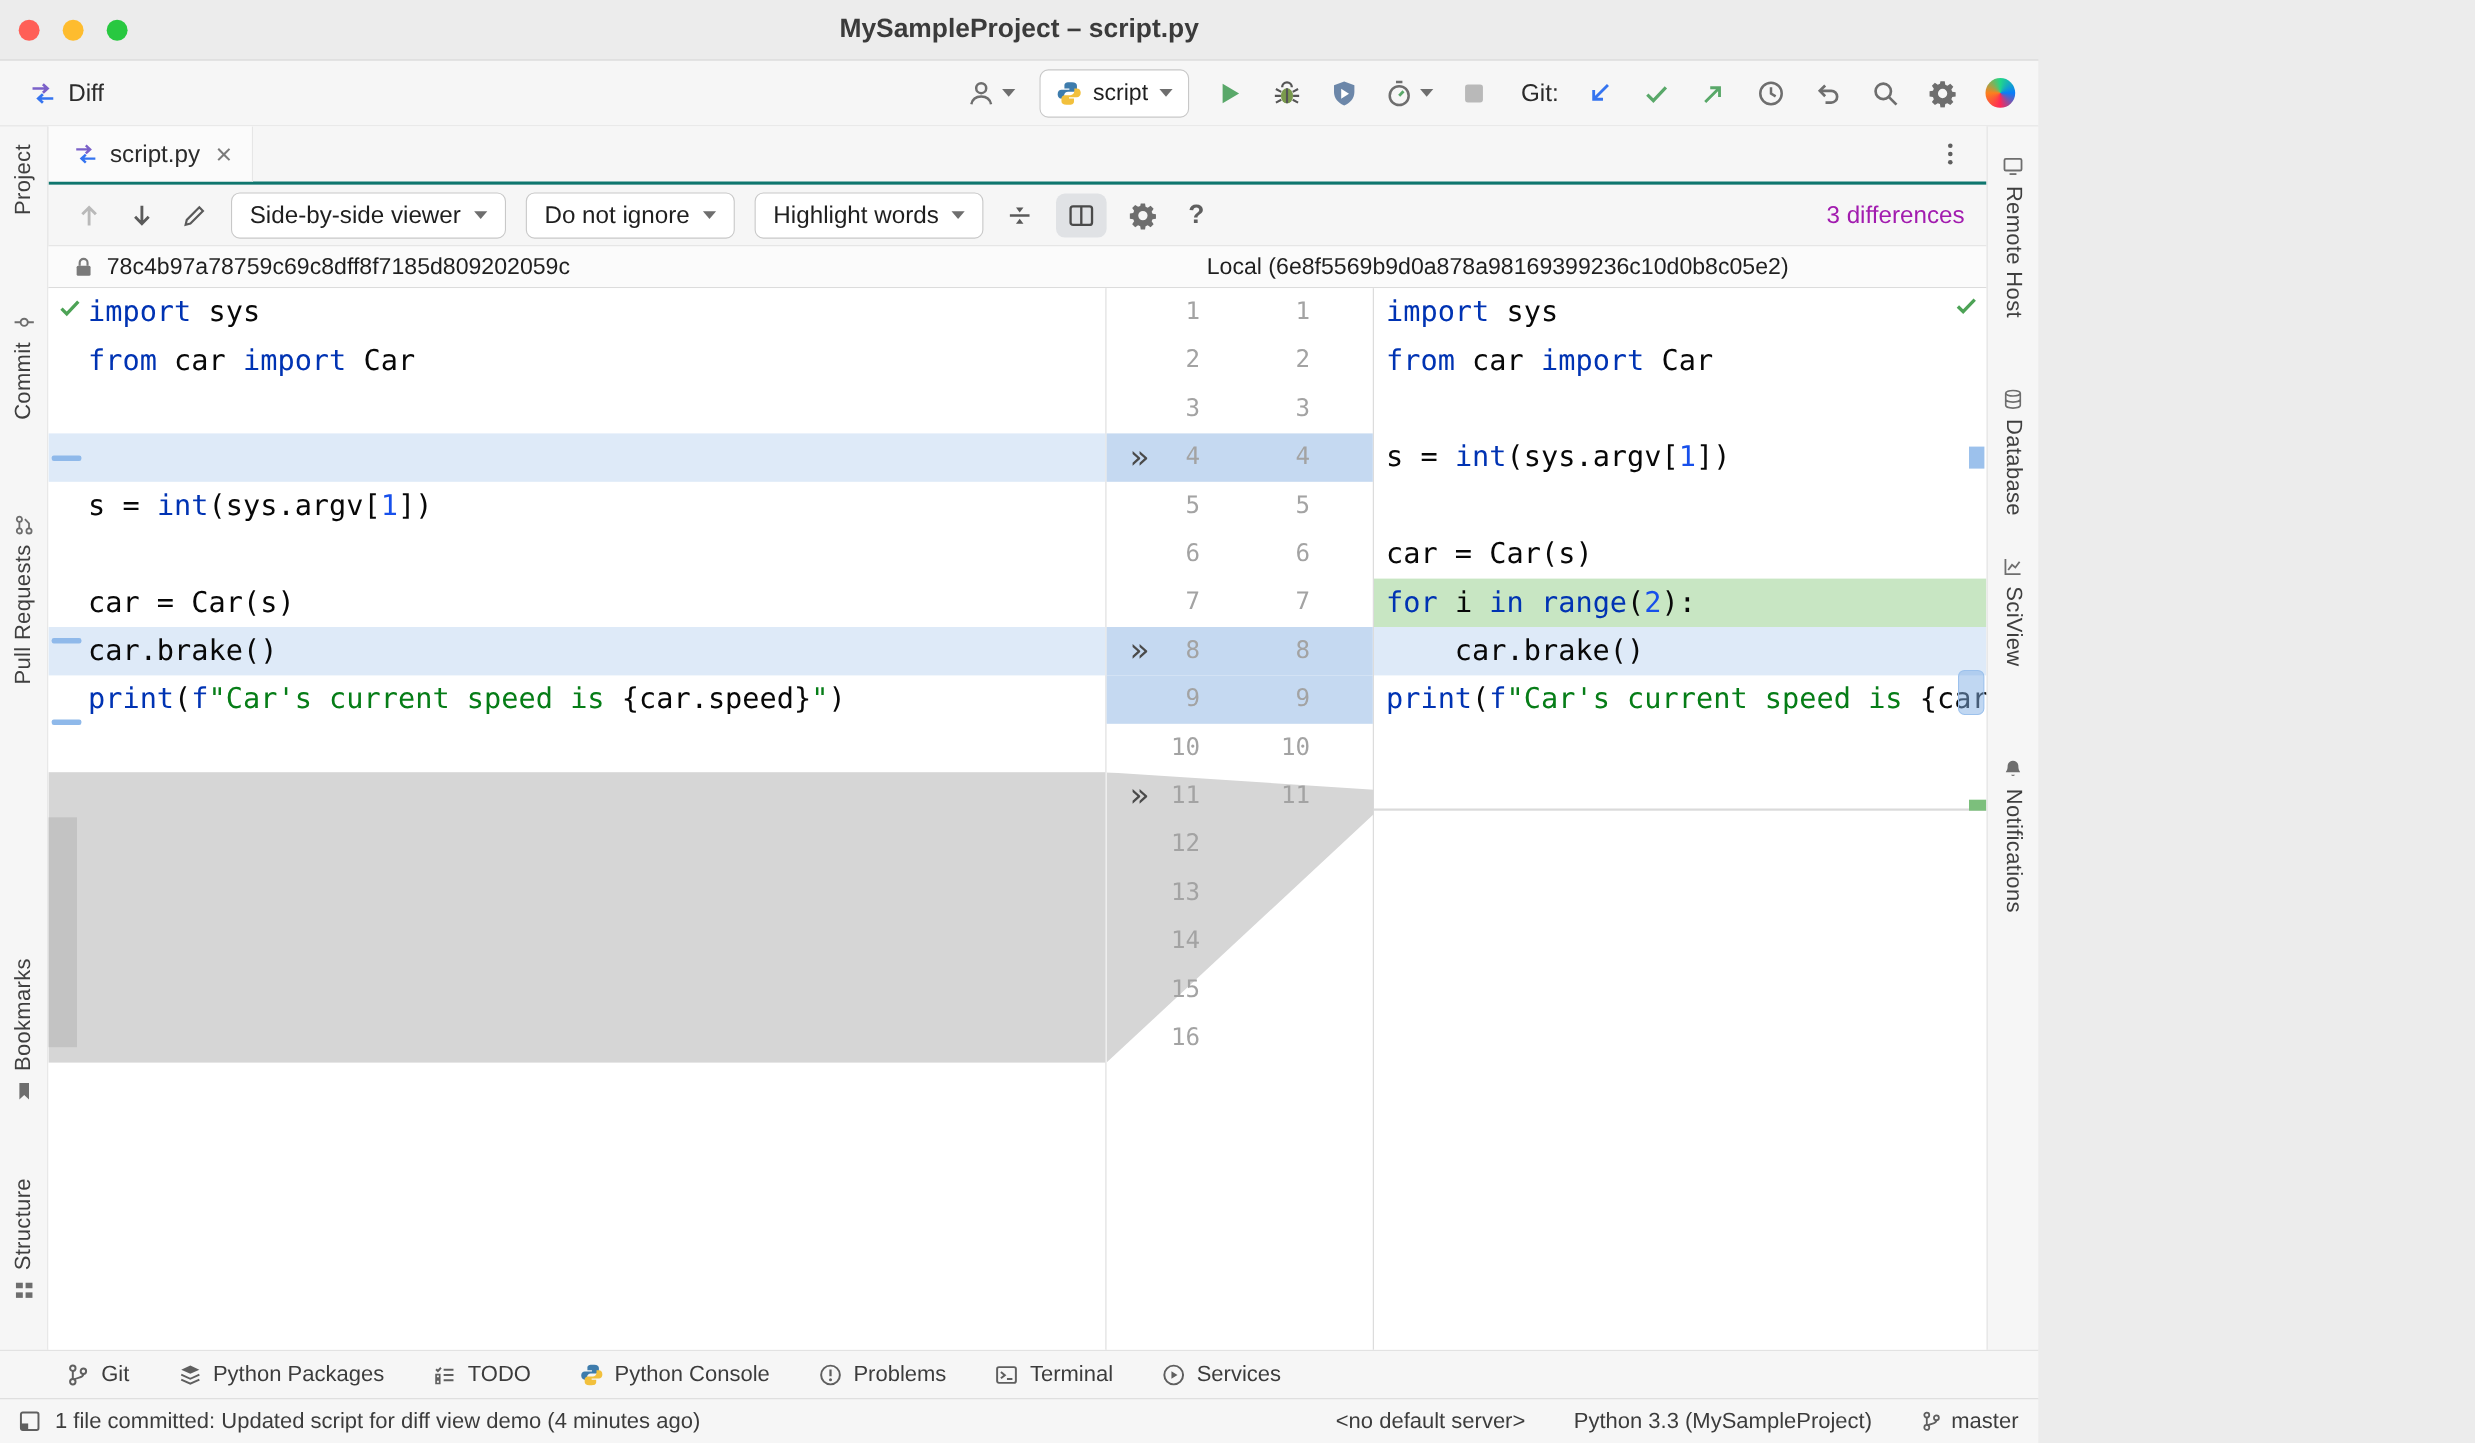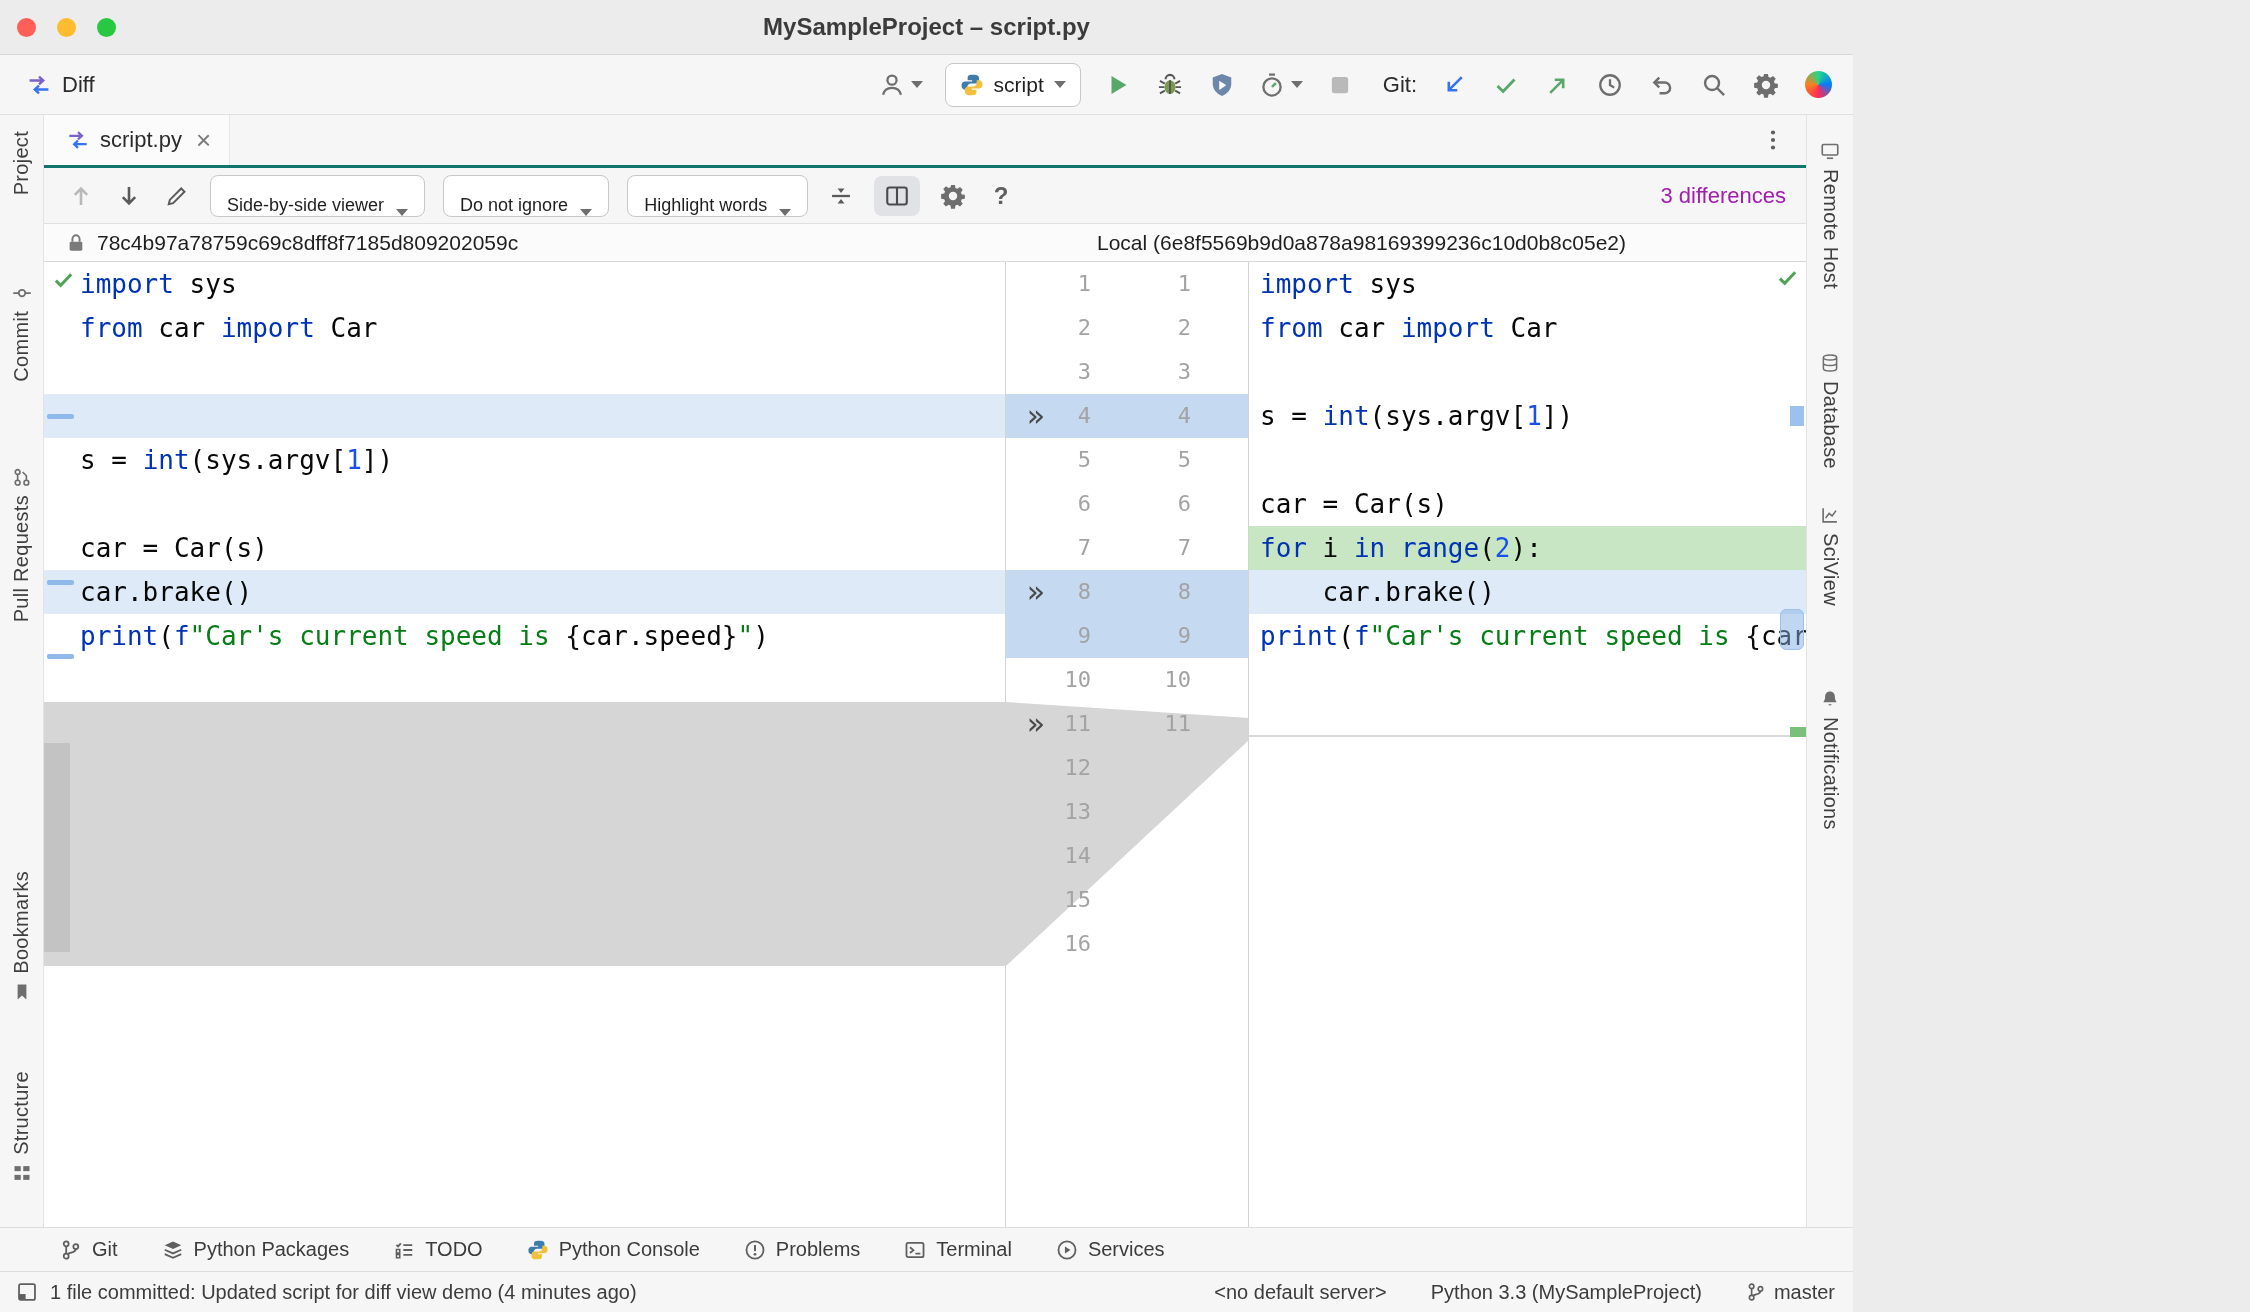--- a/index.html
+++ b/index.html
@@ -38,21 +38,21 @@
   .center{flex:1;display:flex;flex-direction:column;min-width:0;background:#FFF;}
 
   
   .tabbar{flex:0 0 53px;background:#F6F6F6;border-bottom:3px solid #0f766e;display:flex;align-items:center;box-sizing:border-box;}
   .tab{display:flex;align-items:center;gap:10px;height:100%;padding:0 18px 0 22px;font-size:22px;color:#2B2B2B;background:#FBFBFB;border-right:1px solid #E6E6E6;}
   .tab-close{margin-left:4px;font-size:26px;color:#7A7A7A;line-height:1;}
   .tabbar-kebab{margin-left:auto;padding-right:18px;}
 
   
   .diffbar{flex:0 0 56px;background:#F6F6F6;border-bottom:1px solid #E0E0E0;display:flex;align-items:center;gap:18px;padding:0 10px 0 22px;box-sizing:border-box;}
-  .select-btn{display:flex;align-items:flex-end;gap:12px;height:40px;padding:0 16px;background:#FFF;border:1px solid #C8C8C8;border-radius:8px;font-size:18px;color:#1F1F1F;}
+  .select-btn{display:flex;align-items:center;gap:12px;height:40px;padding:0 16px;background:#FFF;border:1px solid #C8C8C8;border-radius:8px;font-size:22px;color:#1F1F1F;}
   .toggle-btn{width:46px;height:40px;background:#E0E2E5;border-radius:8px;display:flex;align-items:center;justify-content:center;}
   .help-q{font-size:24px;font-weight:bold;color:#5F5F5F;}
   .diff-count{margin-left:auto;font-size:22px;color:#a21caf;padding-right:10px;}
 
   
   .headerrow{flex:0 0 37px;background:#FBFBFB;border-bottom:1px solid #D9D9D9;position:relative;font-size:21px;color:#1F1F1F;}
   .header-left{position:absolute;left:21px;top:0;height:100%;display:flex;align-items:center;gap:10px;}
   .header-right{position:absolute;left:1053px;top:0;height:100%;display:flex;align-items:center;}
 
   

